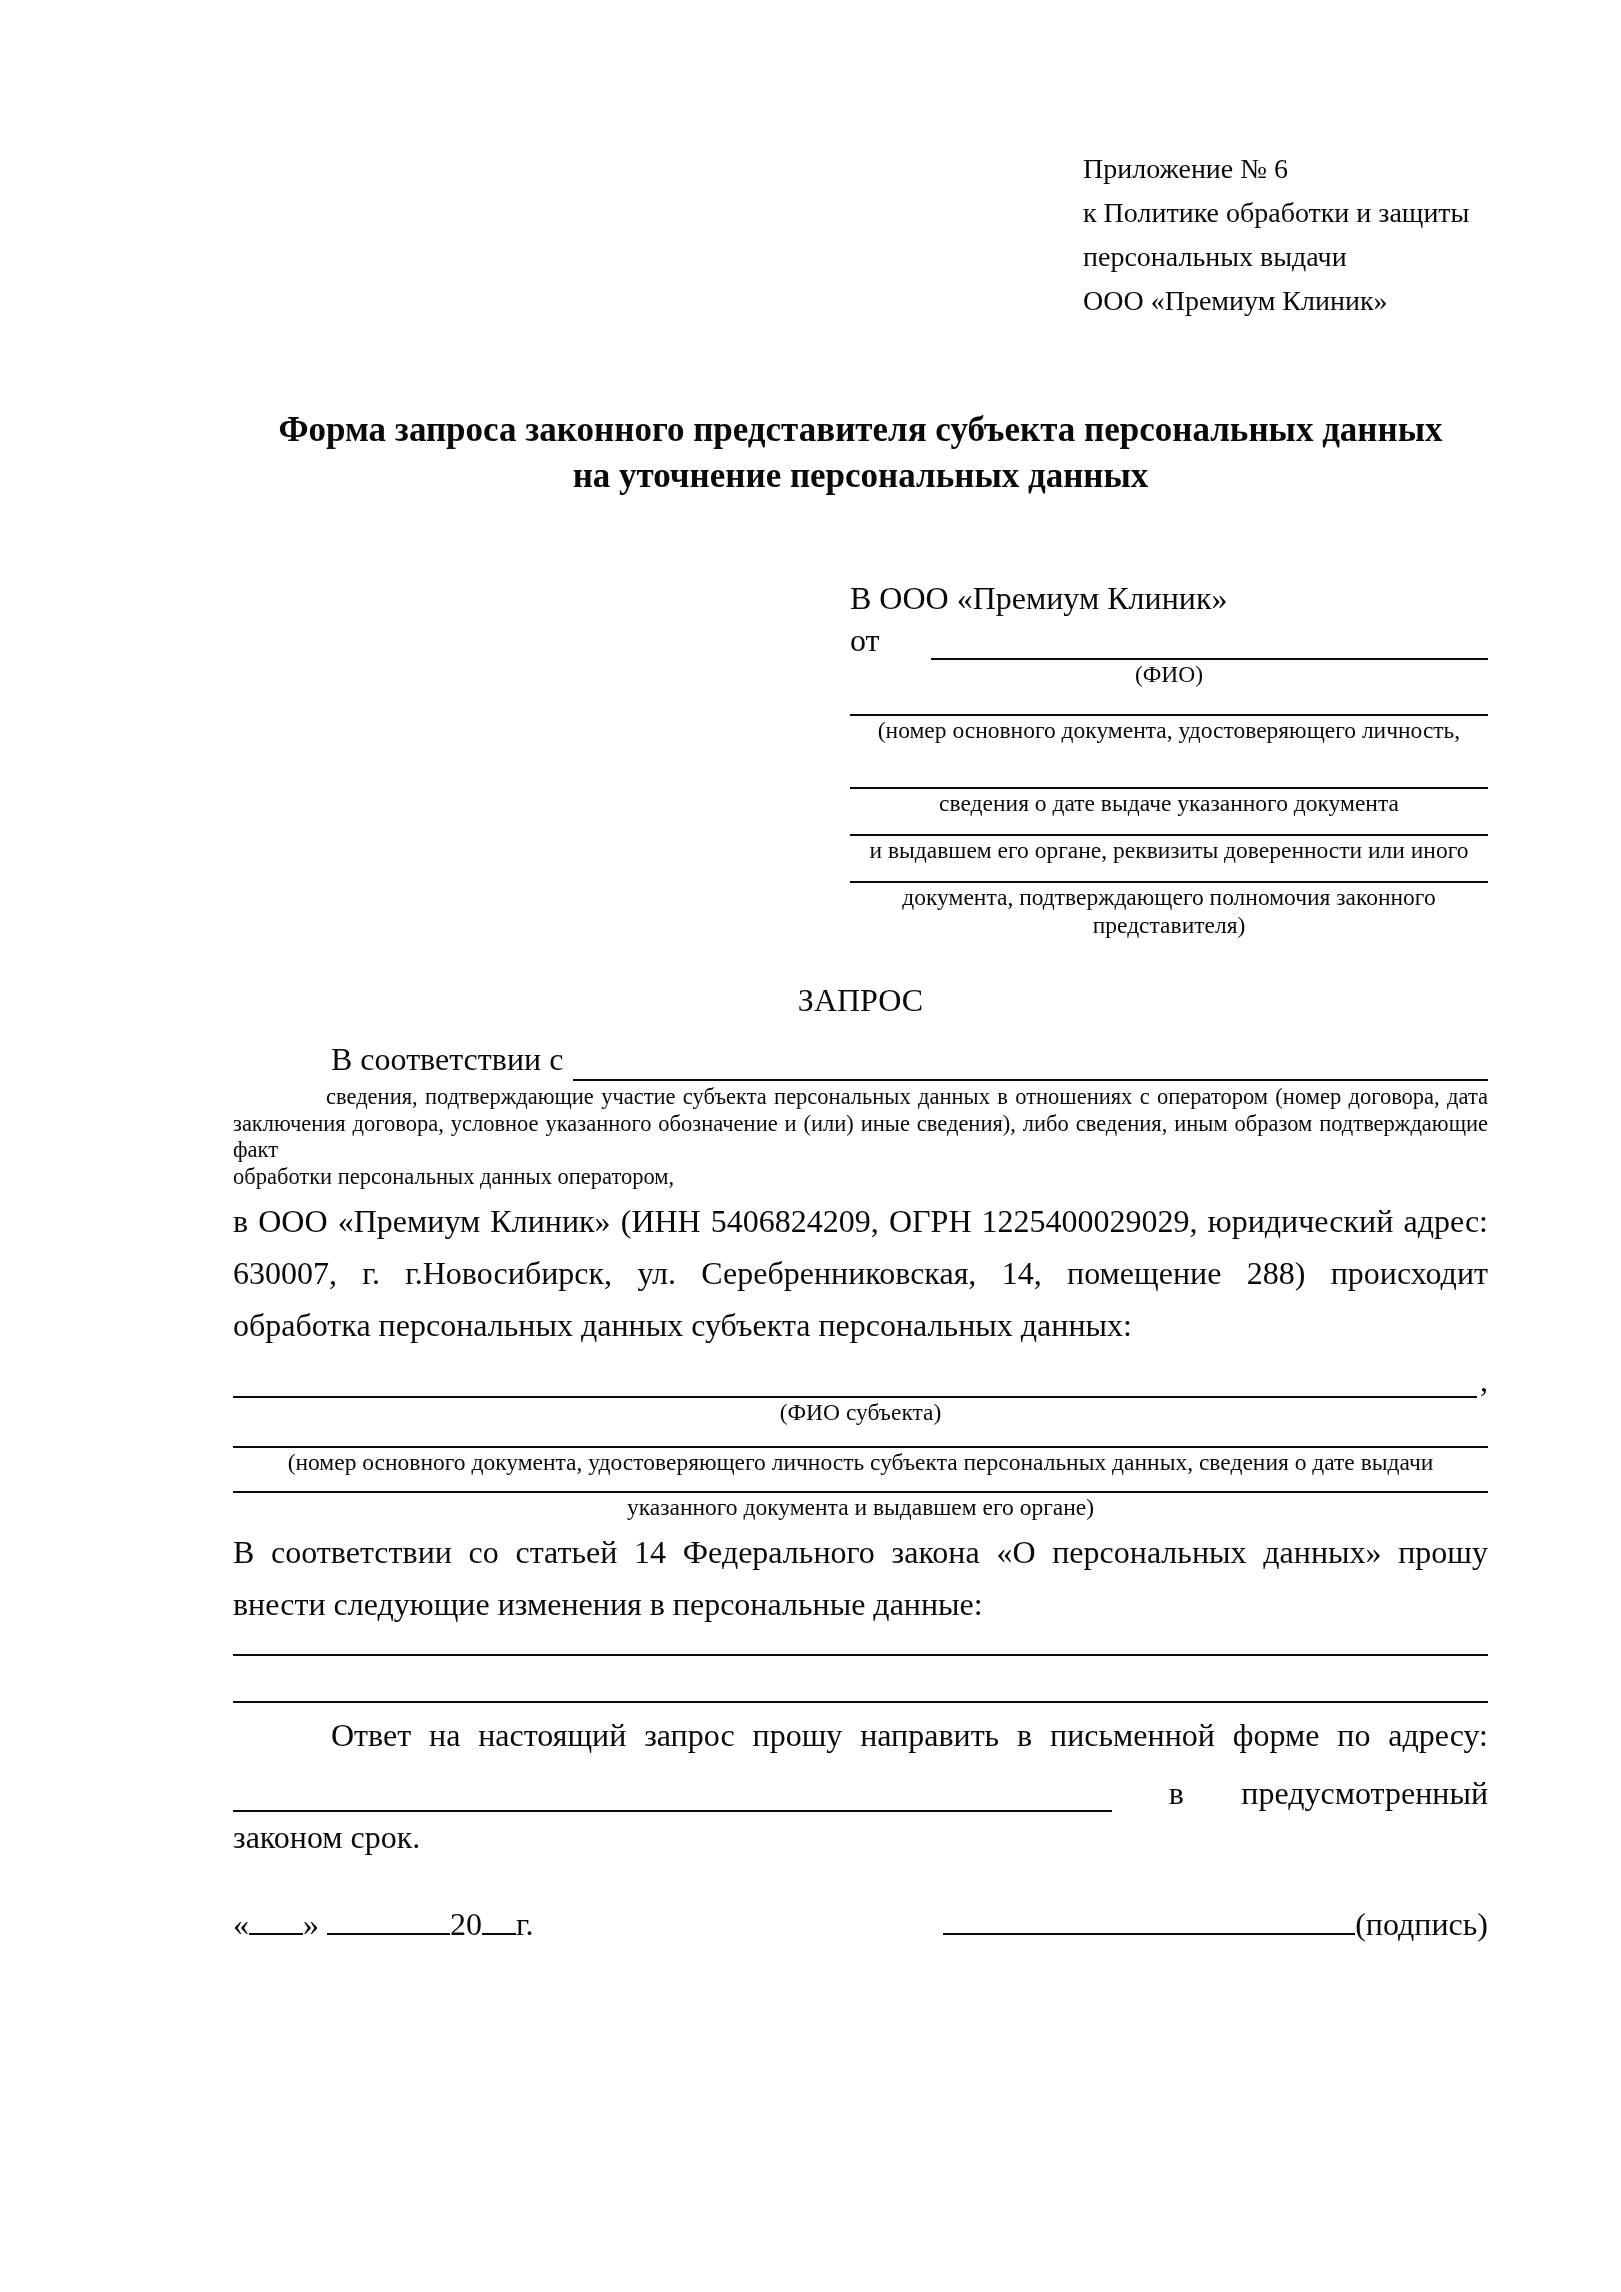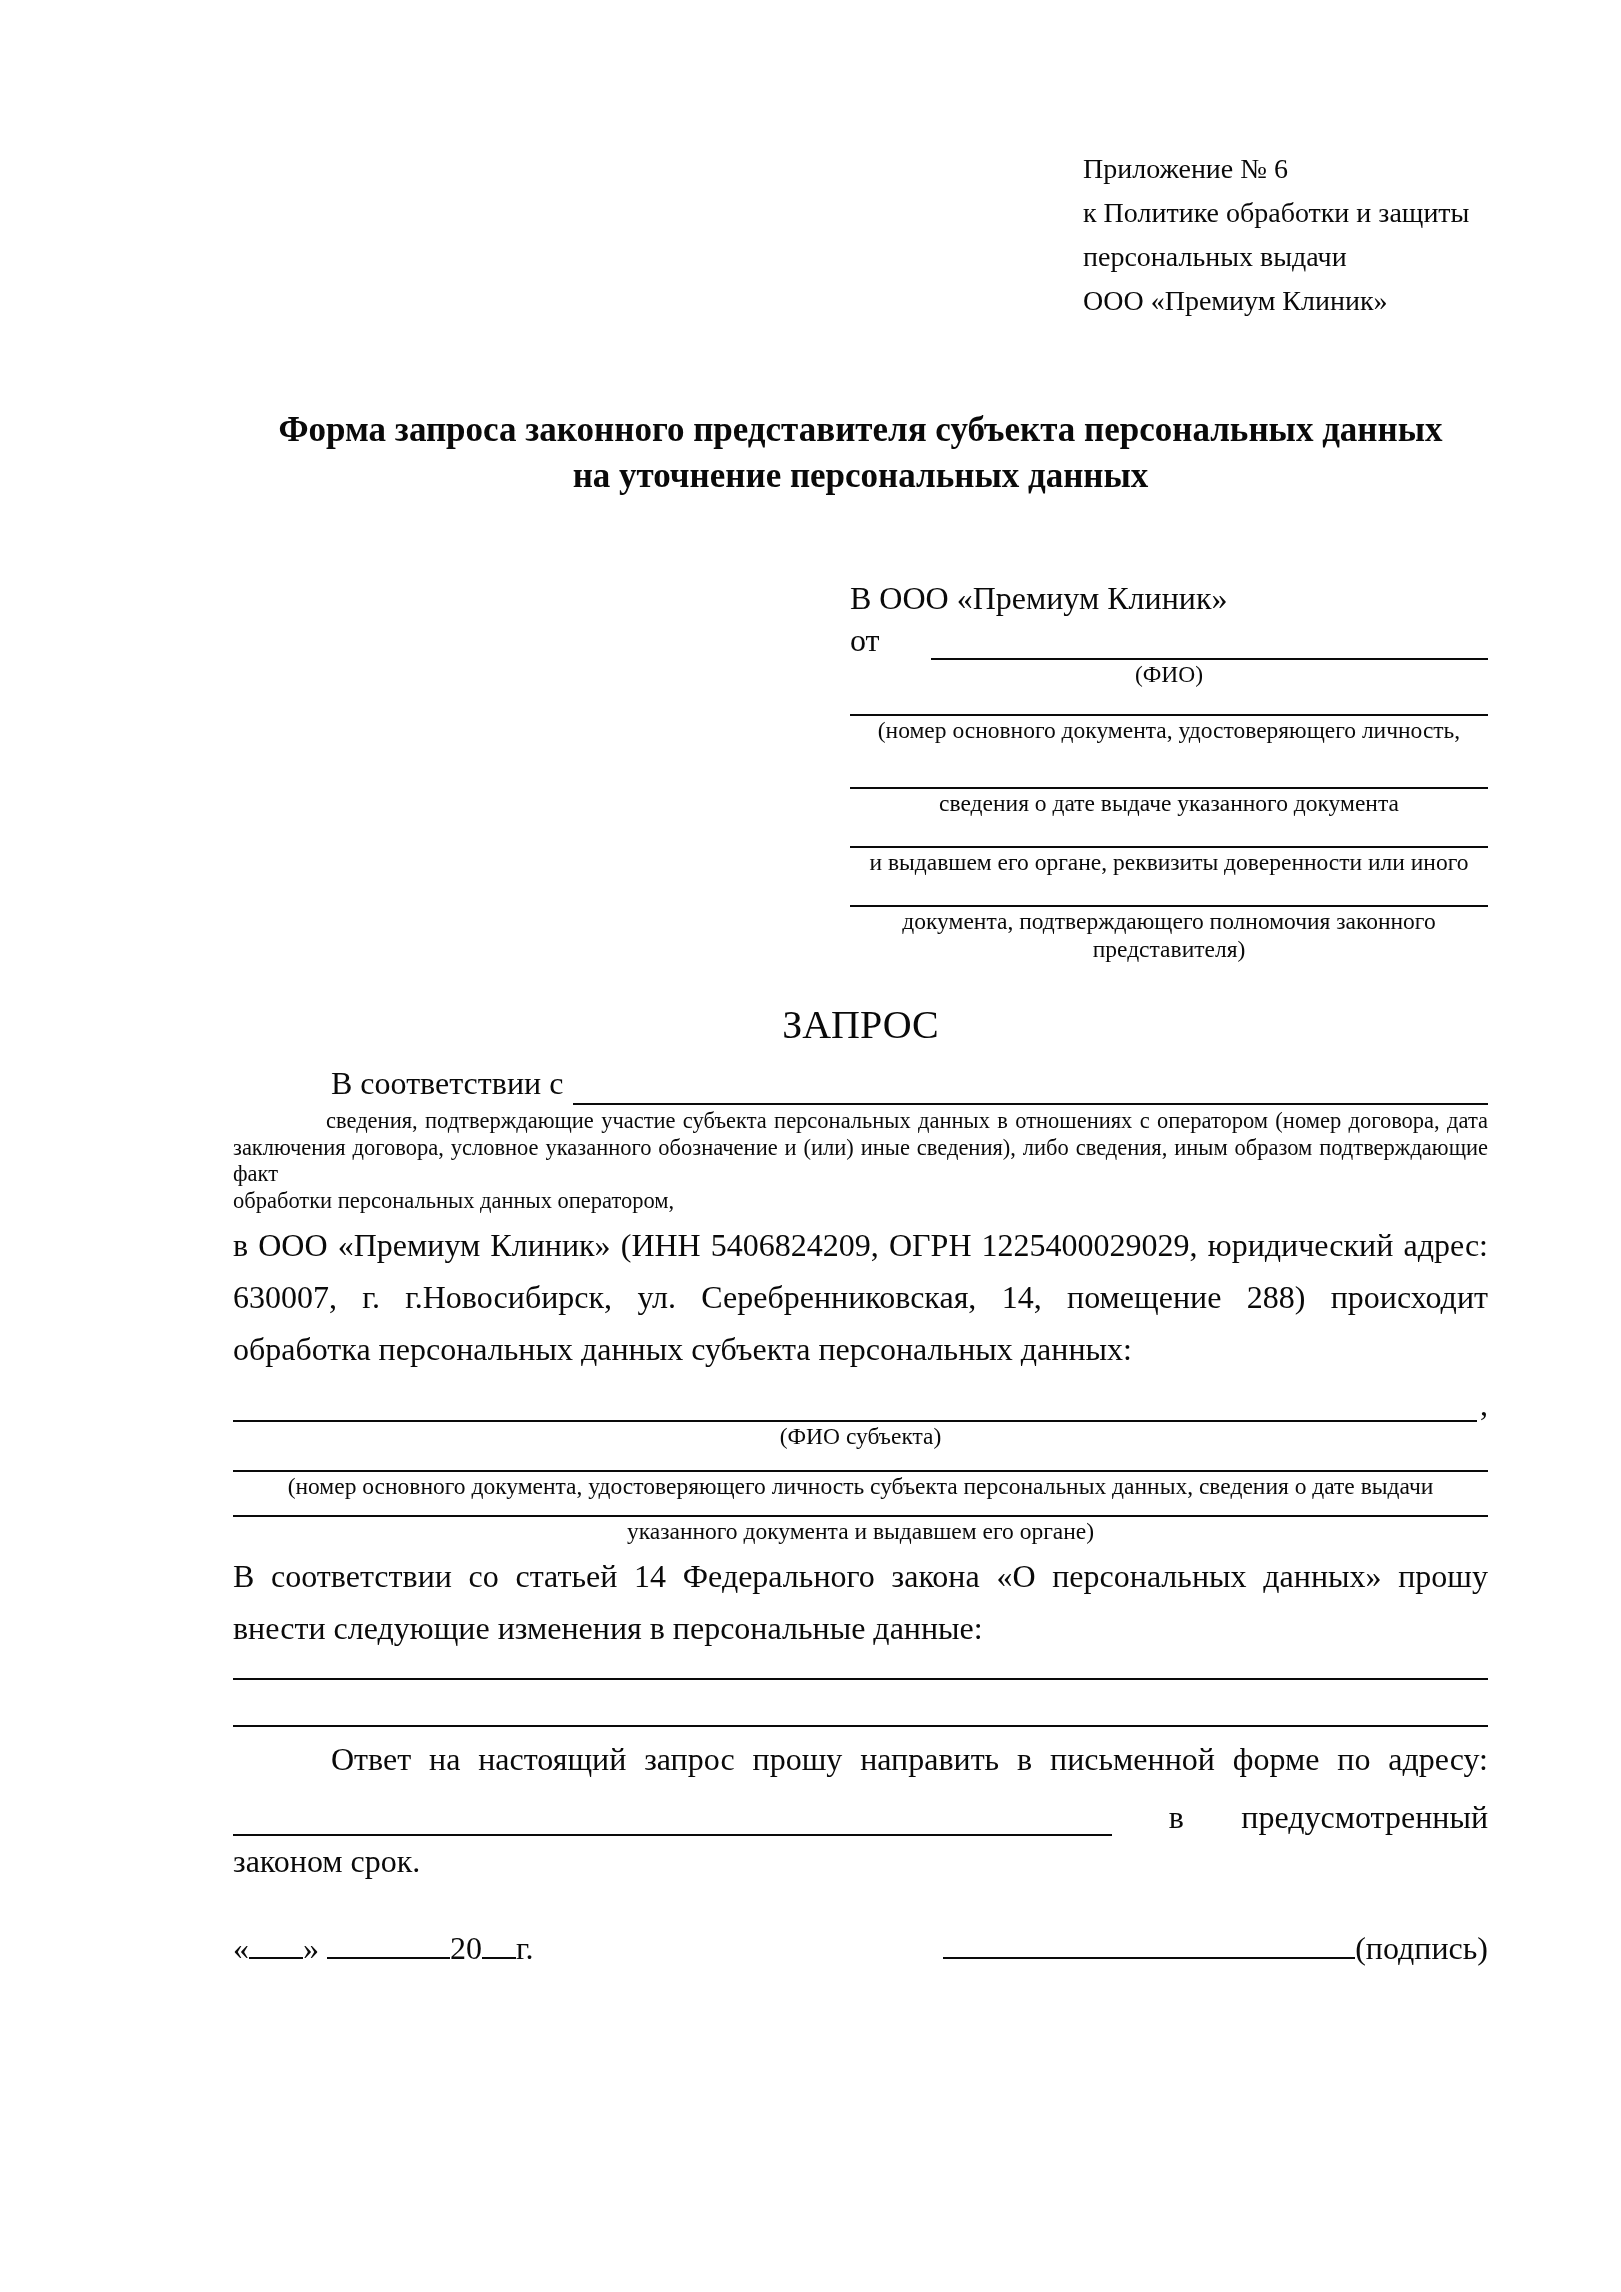--- a/index.html
+++ b/index.html
@@ -26,23 +26,23 @@
 
   
   .addr { margin-left: 617px; margin-top: 80px; }
   .flexrow { display: flex; align-items: flex-end; }
   .blank { border-bottom: 2.9px solid #0a0a0a; height: 7.8px; flex: 1 1 auto; }
   .addr .from-row { margin-top: 1px; height: 41px; gap: 40px; }
   .addr .from-row .blank { margin-left: 11.8px; }
   .line { border-bottom: 2.9px solid #0a0a0a; height: 0; }
   .addr-row-a { margin-top: 25.5px; }
   .addr-row-b { margin-top: 43px; }
-  .addr-row-c { margin-top: 29px; }
+  .addr-row-c { margin-top: 17px; }
 
-  .zapros { margin-top: 41px; text-align: center; font-size: 40px; line-height: 41px; }
+  .zapros { margin-top: 41px; text-align: center; font-size: 32px; line-height: 41px; }
 
   .intro-row { margin-top: 17px; padding-left: 98px; height: 43px; }
   .intro-row .lbl { font-size: 32px; line-height: 43px; white-space: nowrap; }
   .intro-row .blank { margin-left: 9.8px; }
 
   .fj { text-align: justify; text-align-last: justify; }
   .basis-cap { margin-top: 3.9px; }
   .basis-cap .indent { padding-left: 93px; }
 
   .para { margin-top: 4.9px; }

